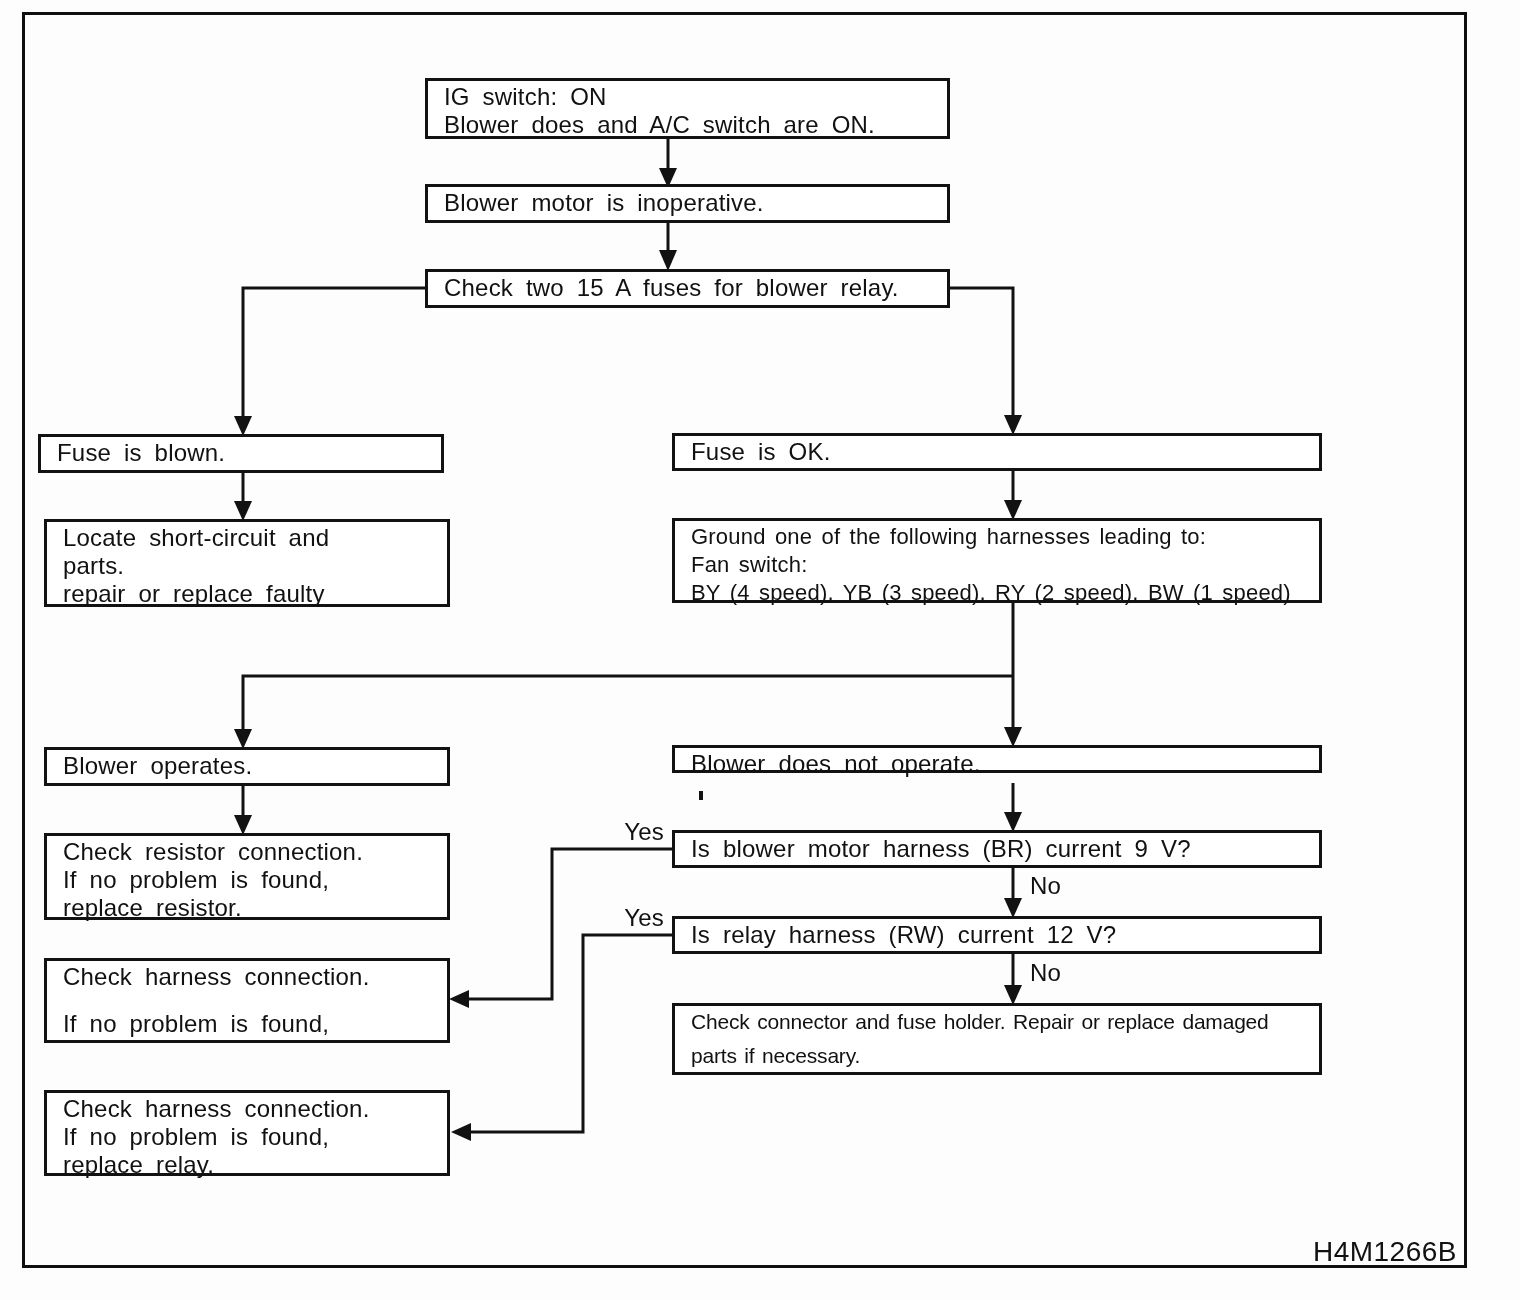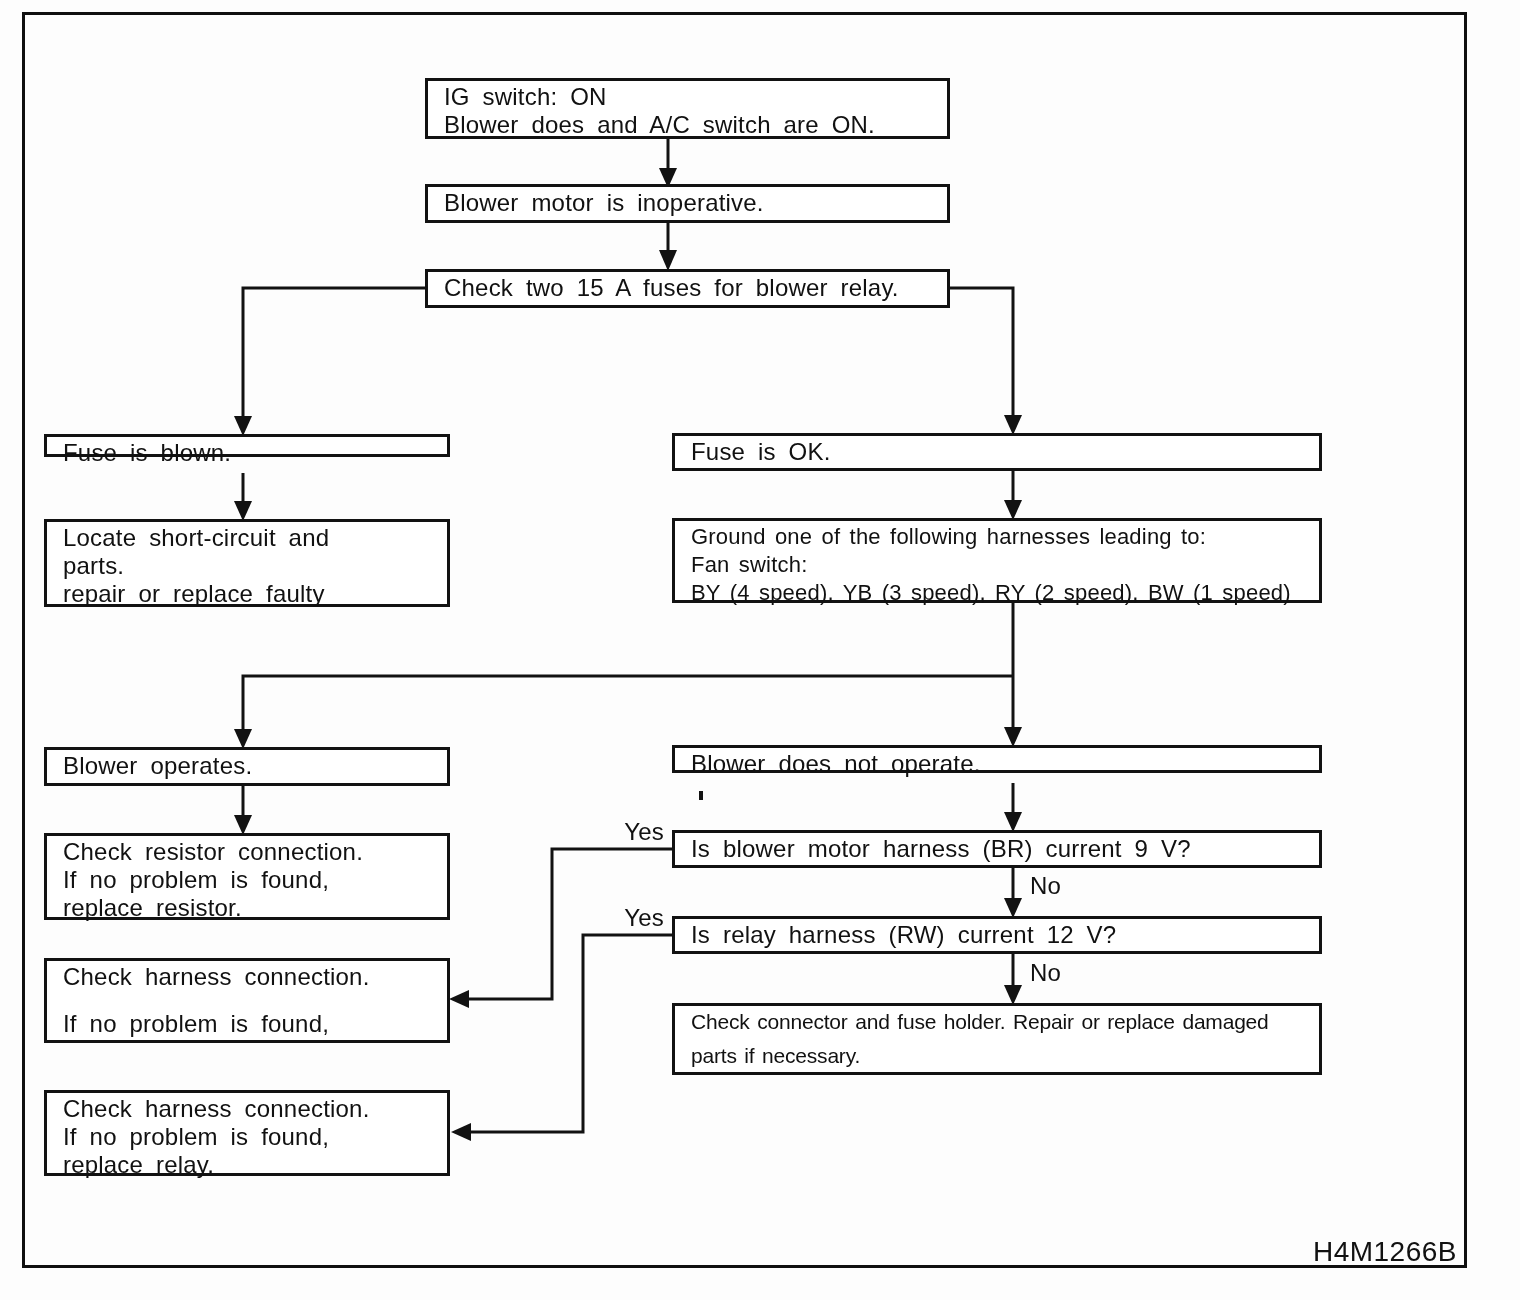--- a/index.html
+++ b/index.html
@@ -119,21 +119,21 @@
   </div>
 
   <div class="box" style="left:425px; top:184px; width:525px; height:39px">
     <div class="ln">Blower motor is inoperative.</div>
   </div>
 
   <div class="box" style="left:425px; top:269px; width:525px; height:39px">
     <div class="ln">Check two 15 A fuses for blower relay.</div>
   </div>
 
-  <div class="box" style="left:44px; top:434px; width:406px; height:23px">
+  <div class="box" style="left:38px; top:434px; width:406px; height:39px">
     <div class="ln">Fuse is blown.</div>
   </div>
 
   <div class="box" style="left:44px; top:519px; width:406px; height:88px">
     <div class="ln">Locate short-circuit and</div>
     <div class="ln">parts.</div>
     <div class="ln">repair or replace faulty</div>
   </div>
 
   <div class="box" style="left:672px; top:433px; width:650px; height:38px">

